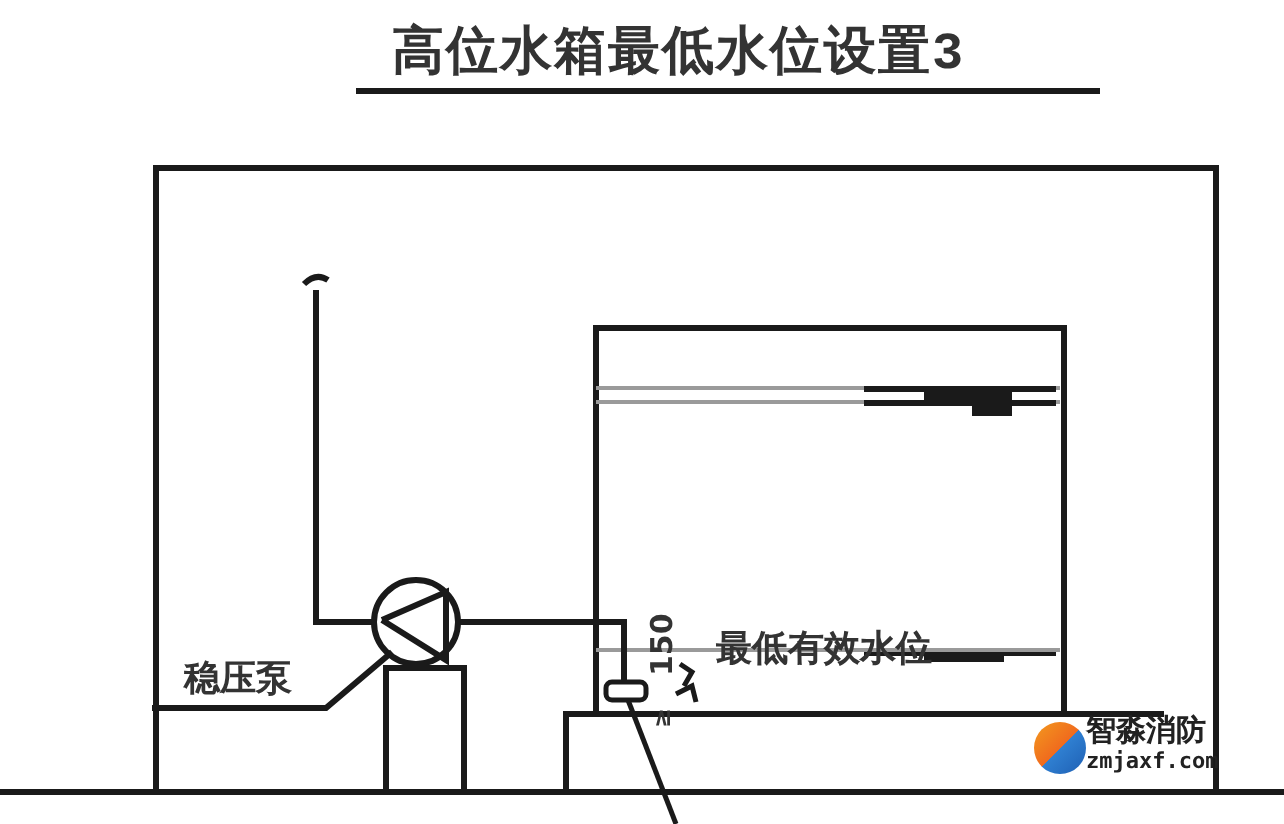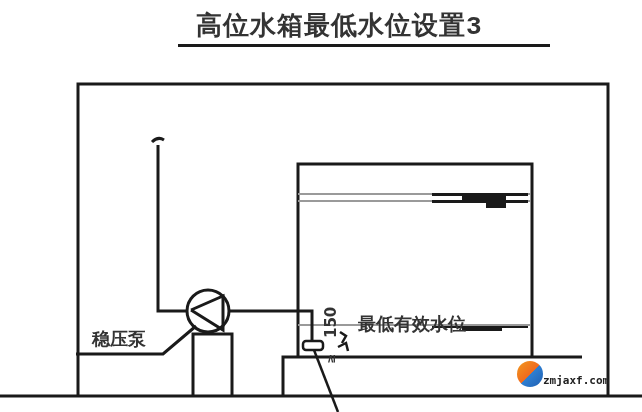--- a/index.html
+++ b/index.html
@@ -94,14 +94,15 @@
   </g>
 </svg>
 
 <div class="label pump-label">稳压泵</div>
 <div class="label level-label">最低有效水位</div>
 <div class="label dim-label" style="top:338px; left:322px;">150</div>
 <div class="label dim-ge" style="top:364px; left:324px;">≥</div>
 
 <div class="logo">
   <div class="logo-circle"></div>
+  <div class="logo-cn">智淼消防</div>
   <div class="logo-en">zmjaxf.com</div>
 </div>
 
 </body></html>

